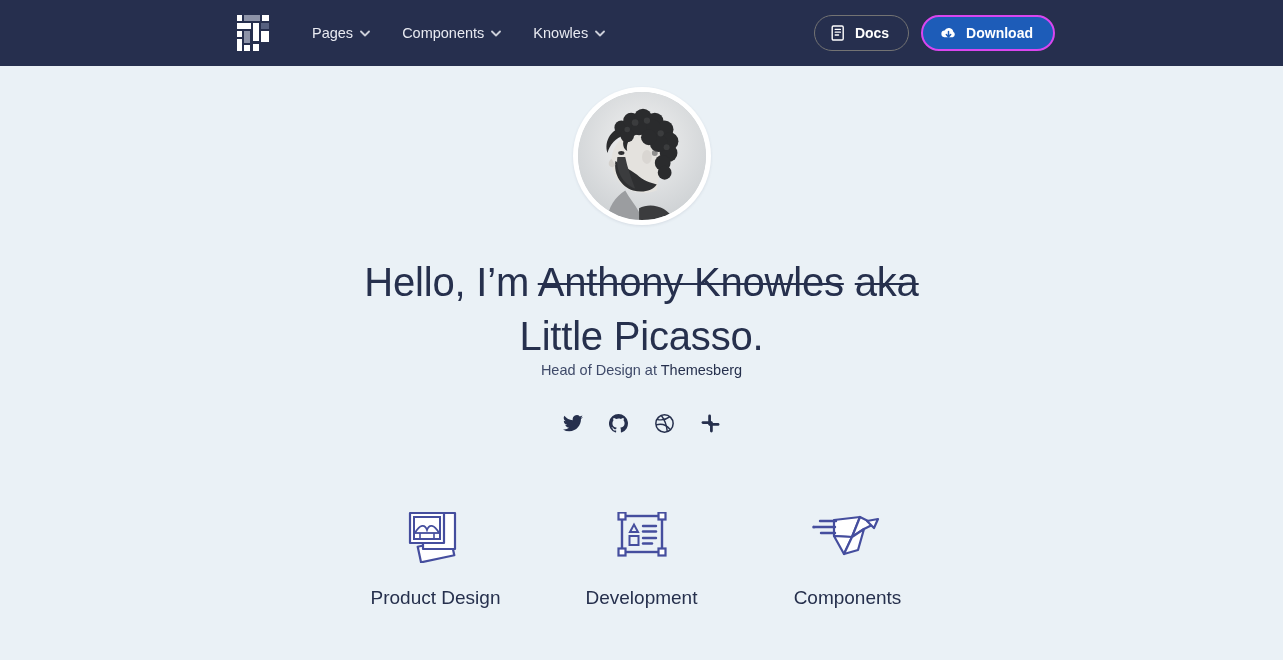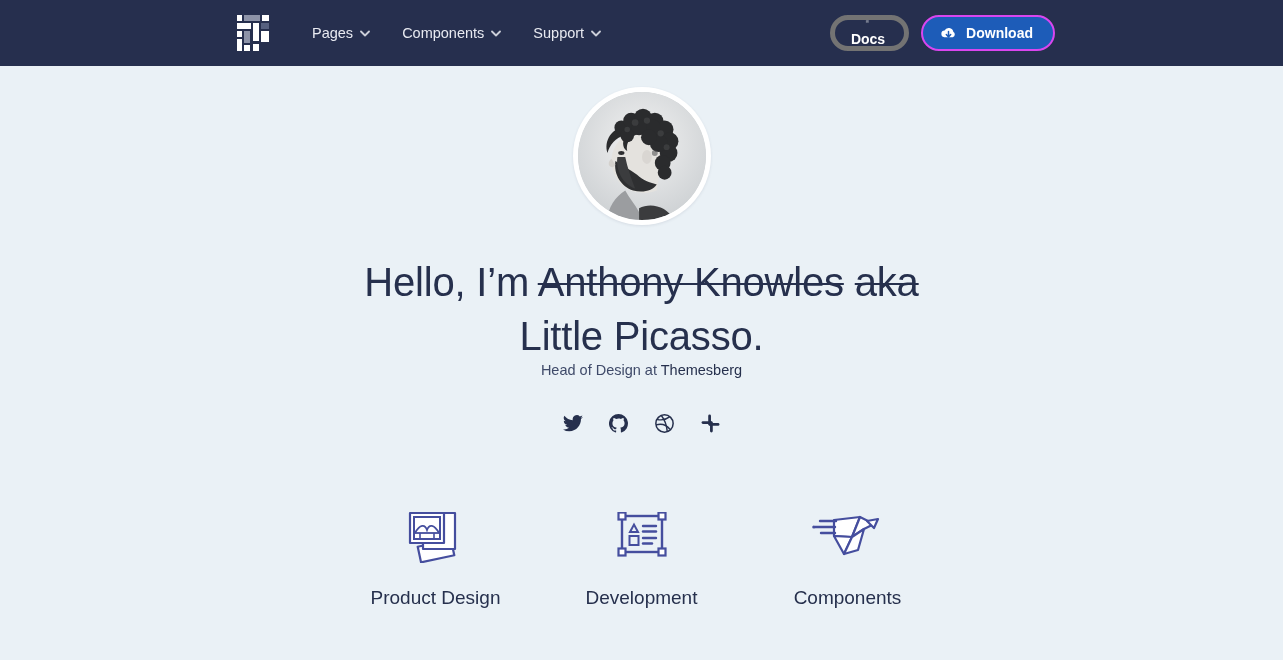--- a/index.html
+++ b/index.html
@@ -68,24 +68,23 @@
     border-radius: 18px;
     font-size: 14px;
     font-weight: bold;
     cursor: pointer;
     white-space: nowrap;
     line-height: 1;
   }
   .btn-docs {
     height: 36px;
     padding: 0 19px 0 16px;
-    border: 5px solid #737373;
+    border: 1px solid #737373;
     color: #ffffff;
     background: transparent;
-    flex-direction: column;
   }
   .btn-download {
     height: 36px;
     padding: 0 20px 0 17px;
     background: #1d5cb8;
     color: #ffffff;
     border: 2px solid #d946ef;
   }
   .btn svg { display: block; }
 
@@ -213,21 +212,21 @@
           <path d="M1 1.5 L5 5.5 L9 1.5" fill="none" stroke="#e8eaf1" stroke-width="1.8" stroke-linecap="round" stroke-linejoin="round"></path>
         </svg>
       </span>
       <span class="nav-link">
         <span>Components</span>
         <svg class="chev" viewBox="0 0 10 7">
           <path d="M1 1.5 L5 5.5 L9 1.5" fill="none" stroke="#e8eaf1" stroke-width="1.8" stroke-linecap="round" stroke-linejoin="round"></path>
         </svg>
       </span>
       <span class="nav-link">
-        <span>Support</span>
+        <span>Knowles</span>
         <svg class="chev" viewBox="0 0 10 7">
           <path d="M1 1.5 L5 5.5 L9 1.5" fill="none" stroke="#e8eaf1" stroke-width="1.8" stroke-linecap="round" stroke-linejoin="round"></path>
         </svg>
       </span>
     </nav>
 
     <div class="nav-actions">
       <button class="btn btn-docs">
         <svg width="15" height="16" viewBox="0 0 15 16">
           <rect x="1.2" y="1" width="11" height="14" rx="1.2" fill="none" stroke="#ffffff" stroke-width="1.4"></rect>

